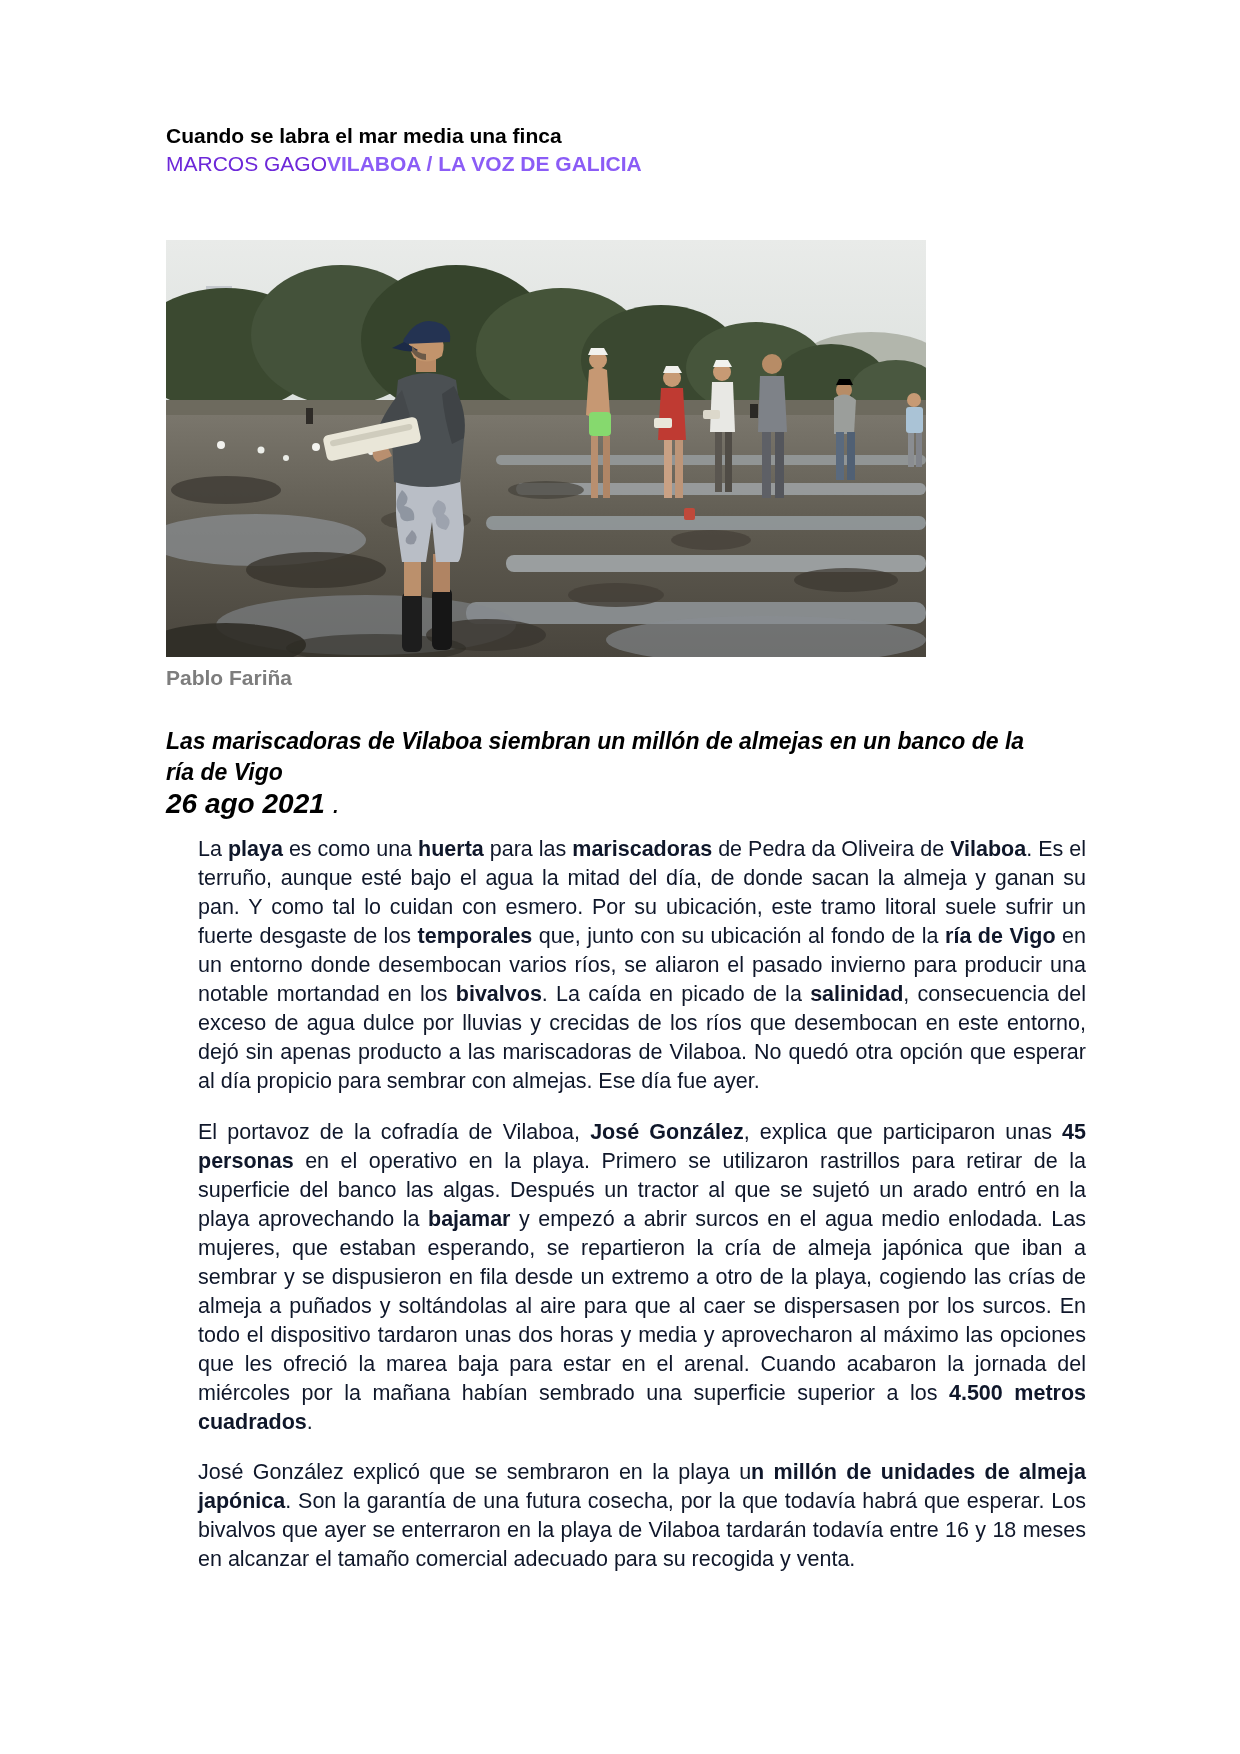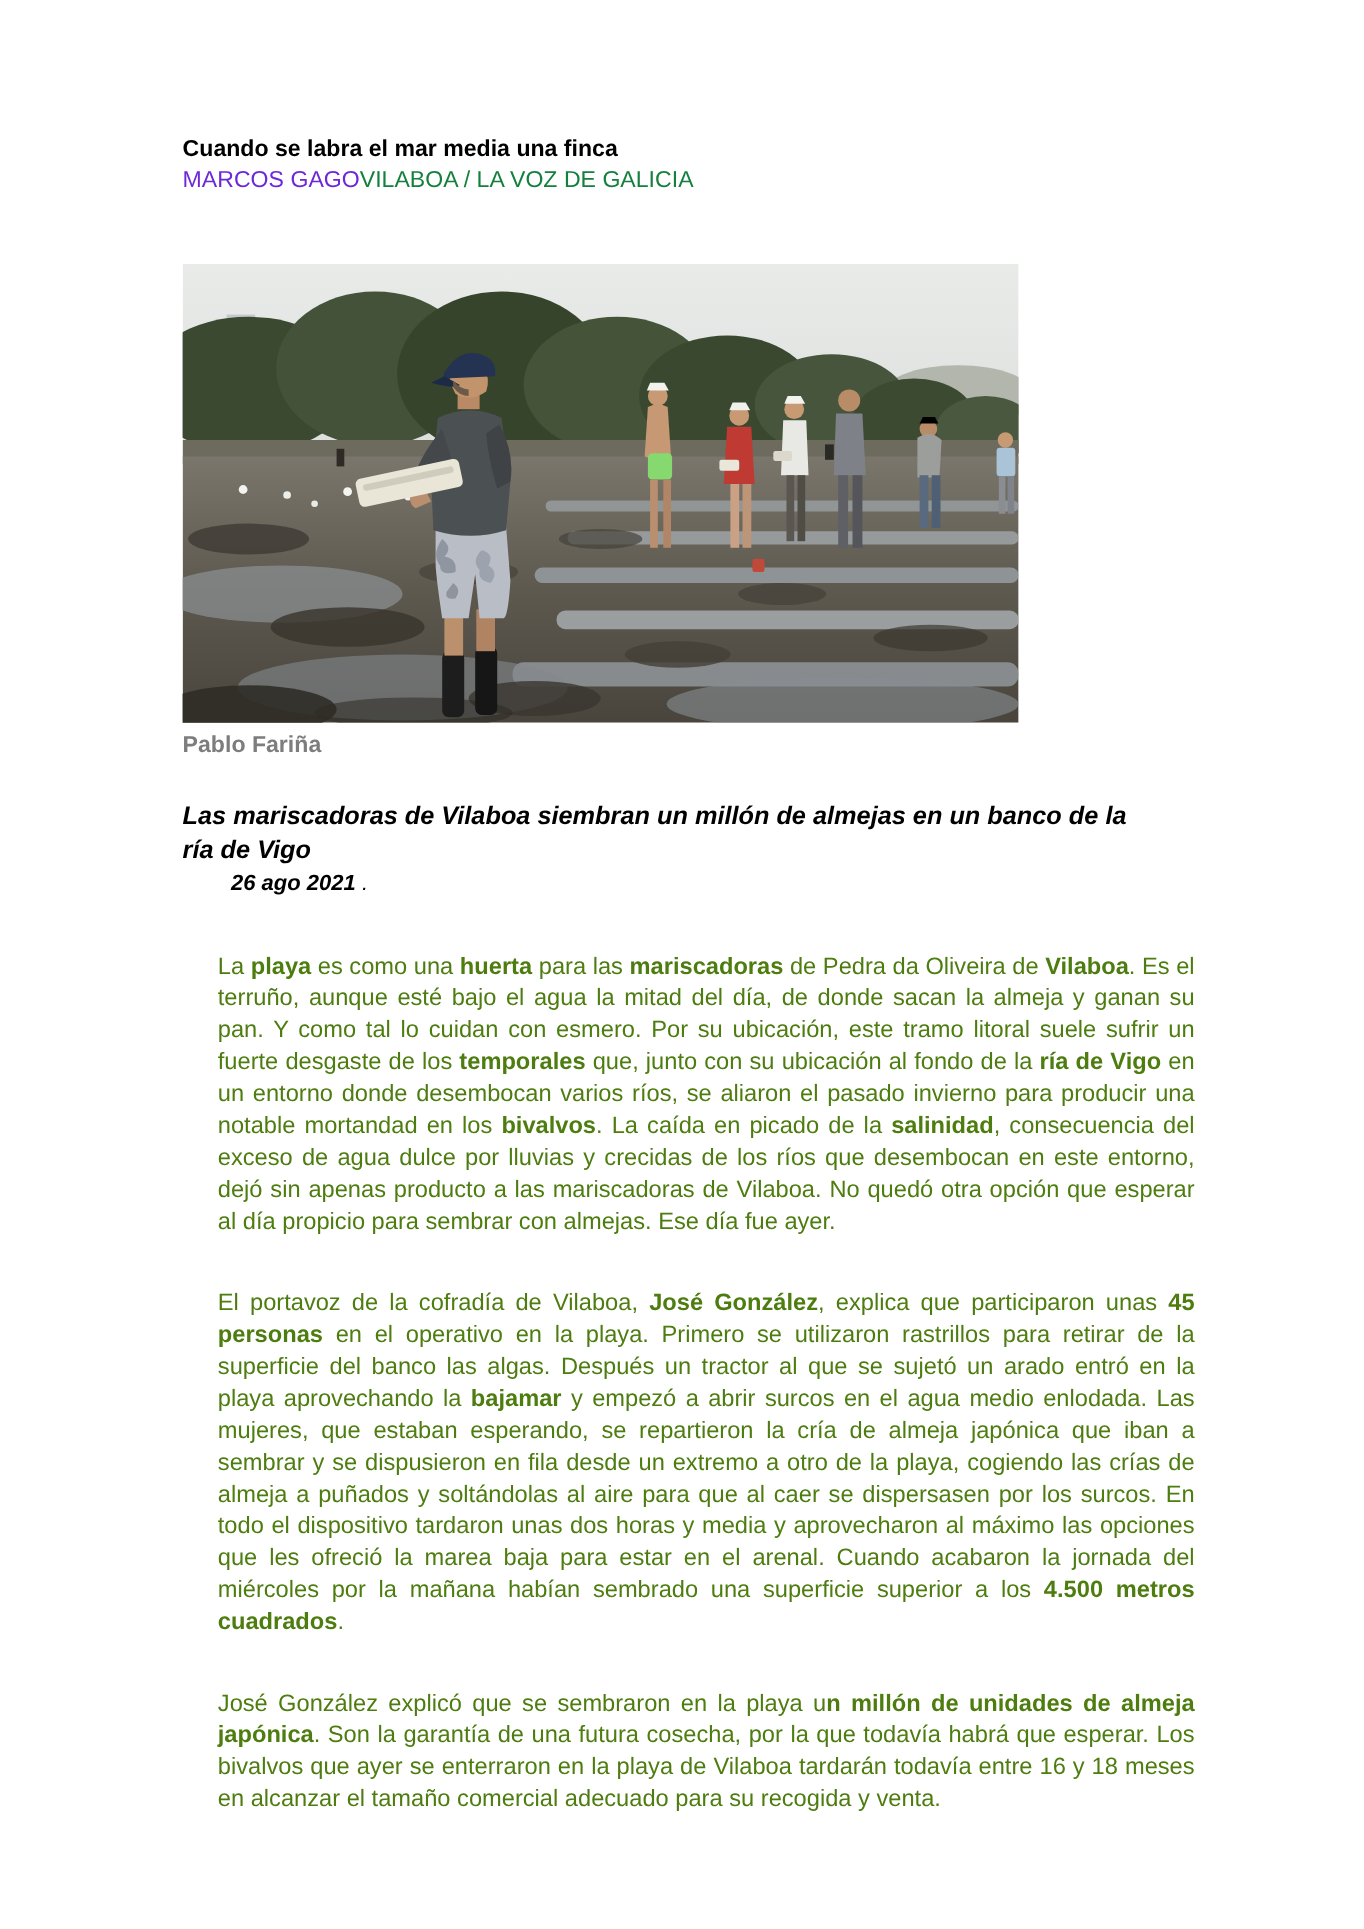--- a/index.html
+++ b/index.html
@@ -8,34 +8,34 @@
     width:1240px;height:1754px;
     background:#ffffff;
     font-family:"Liberation Sans", sans-serif;
     color:#111;
     overflow:hidden;
   }
   .content{position:absolute;left:166px;top:122px;width:920px;}
   .kicker{font-size:21px;line-height:28px;font-weight:700;color:#000;}
   .byline{font-size:21px;line-height:28px;}
   .byline .author{font-weight:400;color:#6d28d9;}
-  .byline .source{font-weight:400;color:#15803d;}
+  .byline .source{font-weight:700;color:#8b5cf6;}
   .photo-wrap{margin-top:62px;width:760px;height:417px;}
   .photo-wrap svg{display:block;width:760px;height:417px;}
   .credit{margin-top:9px;font-size:21px;font-weight:700;color:#7d7d7d;}
   .headline{margin-top:36px;font-size:23px;line-height:31px;font-weight:700;color:#000;width:880px;font-style:italic;}
-  .dateline{font-size:20px;line-height:31px;color:#000;margin-left:44px;}
+  .dateline{font-size:28px;line-height:31px;color:#000;}
   .dateline .d{font-weight:700;}
   .dateline .suffix{font-weight:400;}
   .body-col{width:888px;margin-left:32px;}
   .para{
-    margin-top:45px;
+    margin-top:16px;
     font-size:21.5px;line-height:29px;
     text-align:justify;
-    color:#4d7c0f;
+    color:#0f172a;
   }
   .para .b{font-weight:700;}
 </style>
 </head>
 <body>
 
 <div class="page">
   <div class="content">
 
     <div class="kicker">Cuando se labra el mar media una finca</div>

